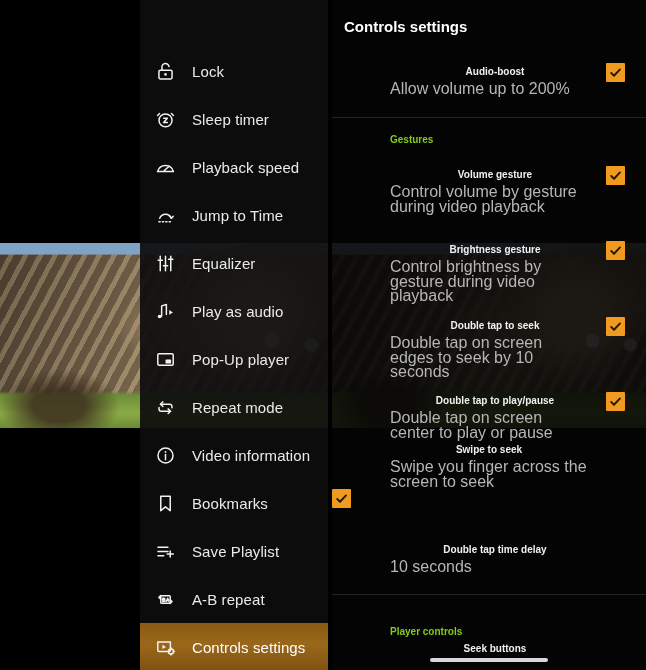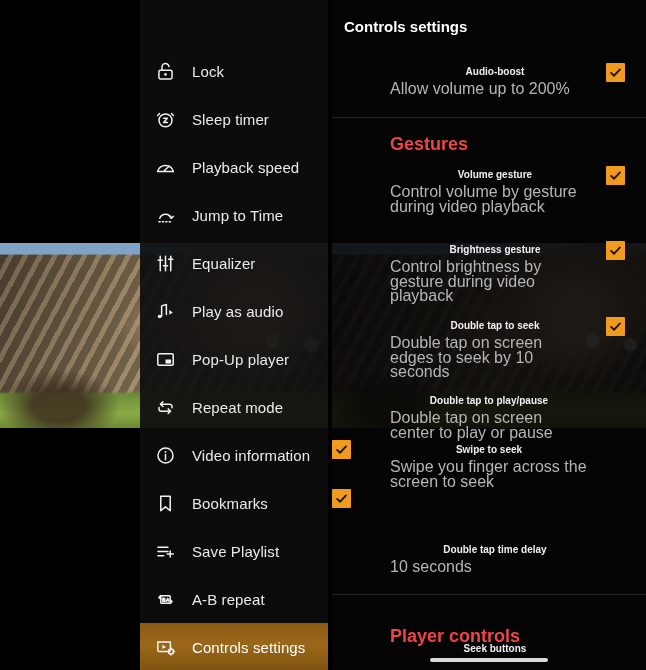--- a/index.html
+++ b/index.html
@@ -108,21 +108,21 @@
   .cbox {
     flex: 0 0 auto; width: 19px; height: 19px; margin-right: 21px;
     background: #f09a1f; border-radius: 1px;
     display: flex; align-items: center; justify-content: center;
   }
   .cbox svg { width: 15px; height: 15px; display: block; }
   .cbox-spacer { flex: 0 0 auto; width: 19px; margin-right: 21px; }
 
   .sect-head {
     position: absolute; left: 58px;
-    font-size: 18px; color: #ef4444; font-weight: bold;
+    font-size: 10px; color: #84cc16; font-weight: bold;
   }
   .sep {
     position: absolute; left: 0; width: 314px; height: 1px;
     background: rgba(255,255,255,0.13);
   }
   .navbar {
     position: absolute; left: 50%; transform: translateX(-50%);
     bottom: 8px; width: 118px; height: 4px;
     background: #d8d8d8; border-radius: 3px;
   }
@@ -325,21 +325,21 @@
           <div class="srow-text">
             <div class="srow-title">Double tap to seek</div>
             <div class="srow-sub">Double tap on screen edges to seek by 10 seconds</div>
           </div>
           <div class="cbox">
             <svg viewBox="0 0 24 24">
               <path d="M5 12.6l4.6 4.6L19.2 7" fill="none" stroke="#231706" stroke-width="3" stroke-linecap="round" stroke-linejoin="round"></path>
             </svg>
           </div>
         </div>
-        <div class="srow" style="top: 392px; flex-direction: column;">
+        <div class="srow" style="top: 392px;">
           <div class="srow-text">
             <div class="srow-title">Double tap to play/pause</div>
             <div class="srow-sub">Double tap on screen center to play or pause</div>
           </div>
           <div class="cbox">
             <svg viewBox="0 0 24 24">
               <path d="M5 12.6l4.6 4.6L19.2 7" fill="none" stroke="#231706" stroke-width="3" stroke-linecap="round" stroke-linejoin="round"></path>
             </svg>
           </div>
         </div>

